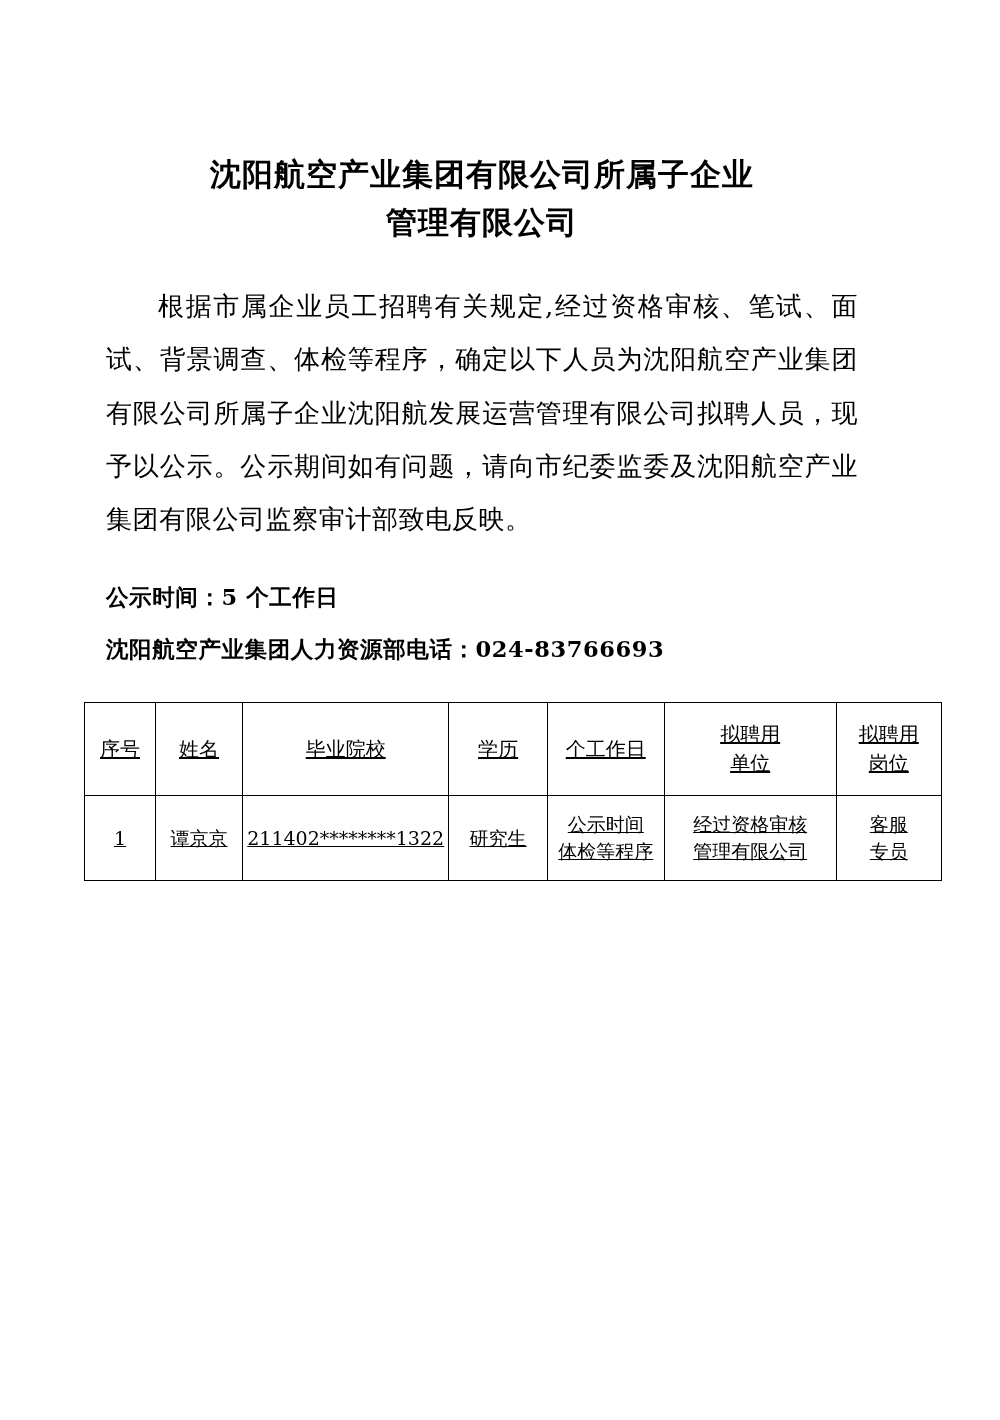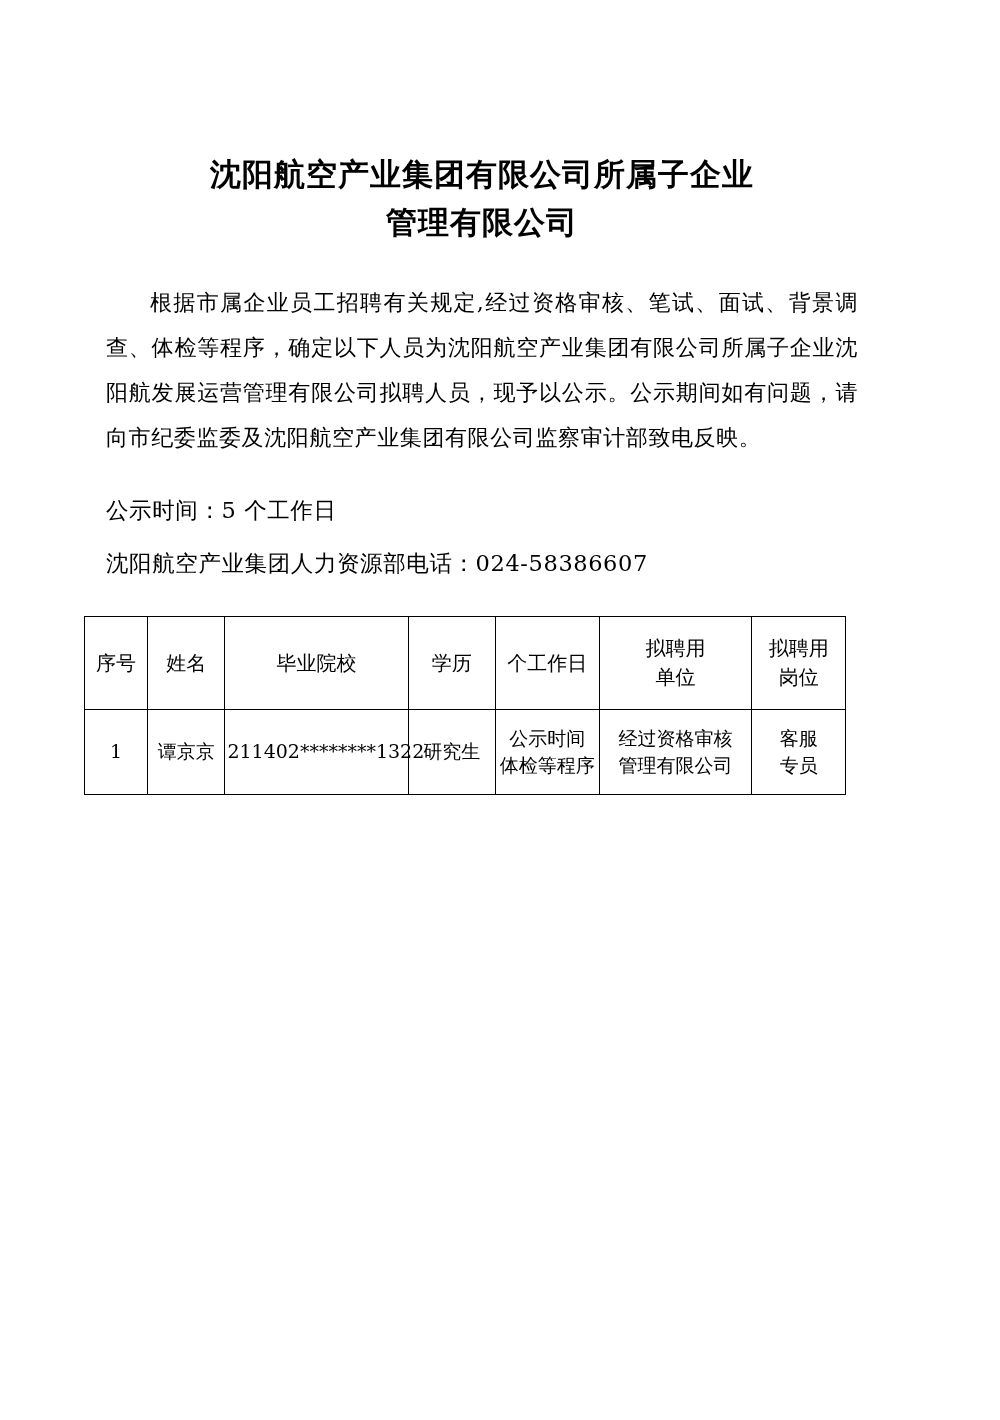--- a/index.html
+++ b/index.html
@@ -27,45 +27,47 @@
     font-weight: bold;
     line-height: 1.55;
     letter-spacing: 1px;
     margin: 0 0 34px 0;
     font-family: "DejaVu Serif", "Liberation Serif", serif;
   }
   .doc-title .line {
     display: block;
   }
   .body-text {
-    font-size: 22px;
+    font-size: 26px;
     line-height: 2.05;
     letter-spacing: 0.6px;
     text-align: justify;
     text-justify: inter-ideograph;
     margin: 0 0 14px 0;
     padding: 0 22px 0 22px;
   }
   .body-text.indent {
     text-indent: 2em;
   }
   .info-line {
     font-size: 22.5px;
     line-height: 2.35;
     letter-spacing: 0.6px;
     margin: 0;
     padding: 0 22px;
+    font-weight: bold;
   }
   .spacer-sm { height: 10px; }
   table.persons {
     margin: 26px 0 12px 0;
     border-collapse: collapse;
-    width: 762px;
+    width: 858px;
     margin-left: 0px;
     table-layout: fixed;
+    text-decoration: underline;
   }
   table.persons td, table.persons th {
     border: 1.5px solid #000;
     text-align: center;
     vertical-align: middle;
     font-size: 19px;
     font-family: "DejaVu Serif", "Liberation Serif", serif;
     font-weight: normal;
     padding: 6px 2px;
     line-height: 1.45;
@@ -101,21 +103,21 @@
   <h1 class="doc-title">
     <span class="line">沈阳航空产业集团有限公司所属子企业</span>
     <span class="line">管理有限公司</span>
   </h1>
 
   <p class="body-text indent">根据市属企业员工招聘有关规定,经过资格审核、笔试、面试、背景调查、体检等程序，确定以下人员为沈阳航空产业集团有限公司所属子企业沈阳航发展运营管理有限公司拟聘人员，现予以公示。公示期间如有问题，请向市纪委监委及沈阳航空产业集团有限公司监察审计部致电反映。</p>
 
   <div class="spacer-sm"></div>
 
   <p class="info-line">公示时间：5 个工作日</p>
-  <p class="info-line">沈阳航空产业集团人力资源部电话：024-58386607</p>
+  <p class="info-line">沈阳航空产业集团人力资源部电话：024-83766693</p>
 
   <table class="persons">
     <colgroup>
       <col class="col-idx">
       <col class="col-name">
       <col class="col-id">
       <col class="col-edu">
       <col class="col-school">
       <col class="col-unit">
       <col class="col-post">

